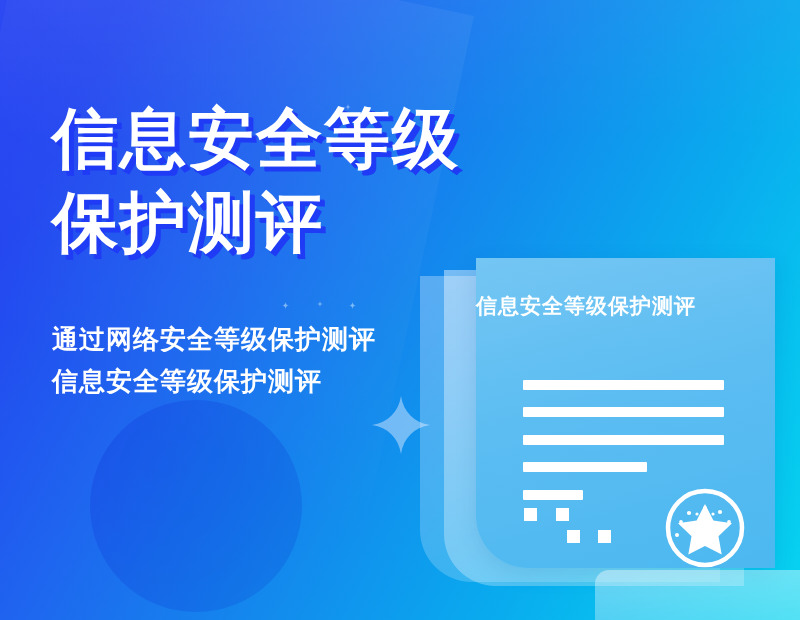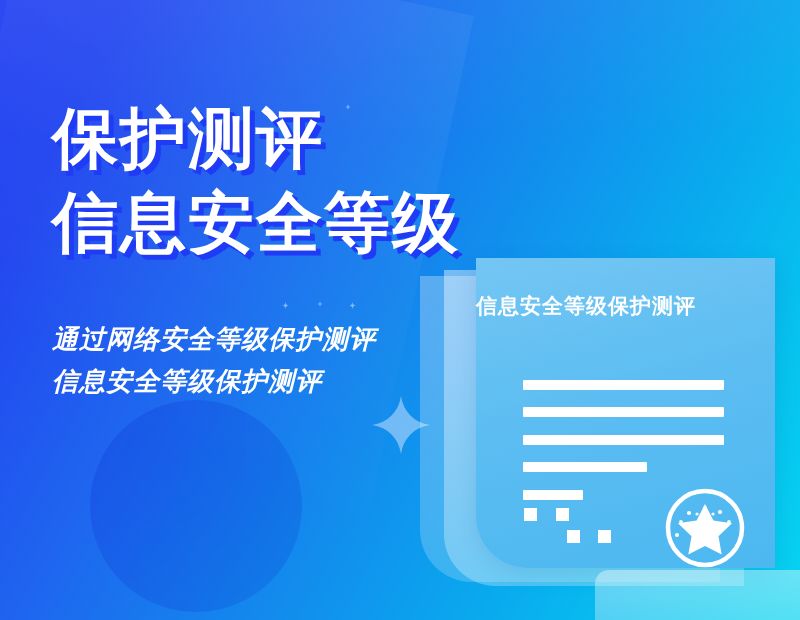--- a/index.html
+++ b/index.html
@@ -84,21 +84,20 @@
     left:52px; top:318px;
     width:420px;
   }
   .sub-line {
     font-size:26px;
     line-height:42px;
     font-weight:700;
     color:#ffffff;
     letter-spacing:1px;
     white-space:nowrap;
-    font-style:italic;
   }
 
   
   .doc-wrap { position:absolute; left:0; top:0; width:800px; height:620px; }
 
   .card {
     position:absolute;
     border-bottom-left-radius:52px;
   }
   .card-back {
@@ -181,22 +180,22 @@
     <path d="M5 0 C5.5 3.5 6.5 4.5 10 5 C6.5 5.5 5.5 6.5 5 10 C4.5 6.5 3.5 5.5 0 5 C3.5 4.5 4.5 3.5 5 0 Z" fill="#BFE0FD"></path>
   </svg>
   <svg class="sparkle-sm s3" viewBox="0 0 10 10">
     <path d="M5 0 C5.5 3.5 6.5 4.5 10 5 C6.5 5.5 5.5 6.5 5 10 C4.5 6.5 3.5 5.5 0 5 C3.5 4.5 4.5 3.5 5 0 Z" fill="#BFE0FD"></path>
   </svg>
   <svg class="sparkle-sm s4" viewBox="0 0 10 10">
     <path d="M5 0 C5.5 3.5 6.5 4.5 10 5 C6.5 5.5 5.5 6.5 5 10 C4.5 6.5 3.5 5.5 0 5 C3.5 4.5 4.5 3.5 5 0 Z" fill="#BFE0FD"></path>
   </svg>
 
   <div class="headline">
+    <div class="hl-line">信息安全等级</div>
     <div class="hl-line">保护测评</div>
-    <div class="hl-line">信息安全等级</div>
   </div>
 
   <div class="subtitle">
     <div class="sub-line">通过网络安全等级保护测评</div>
     <div class="sub-line">信息安全等级保护测评</div>
   </div>
 
   <div class="doc-wrap">
     <div class="card card-back"></div>
     <div class="card card-mid"></div>

